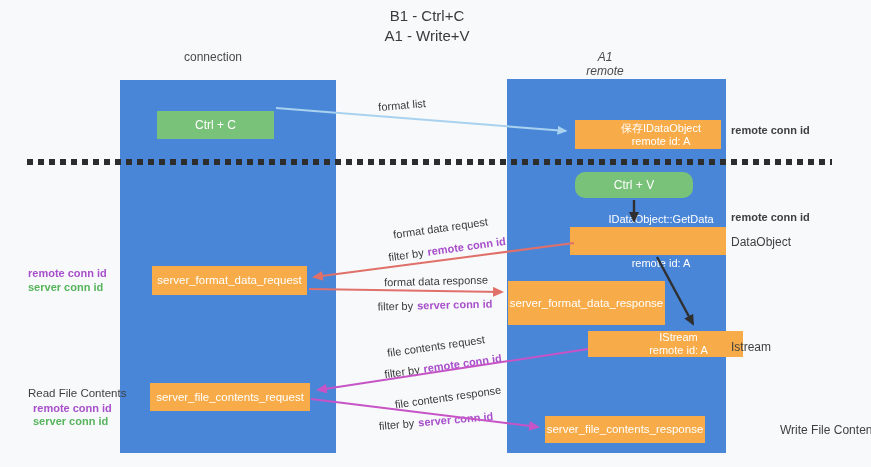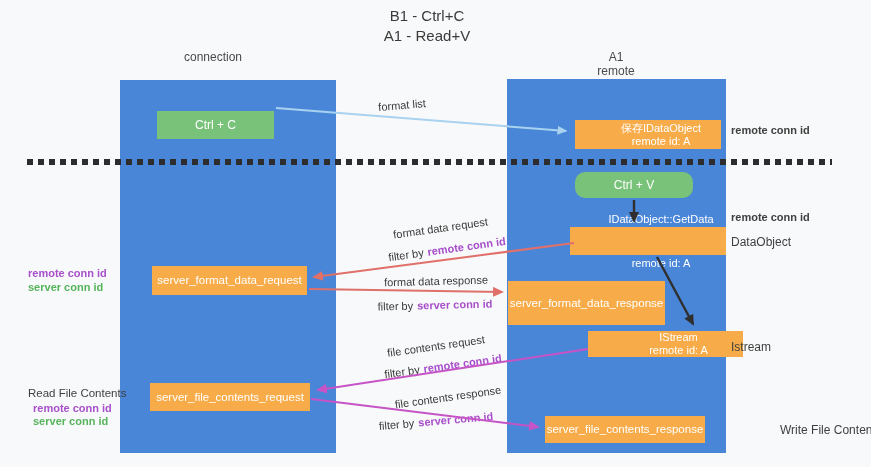--- a/index.html
+++ b/index.html
@@ -5,21 +5,21 @@
   html,body { margin:0; padding:0; }
   body { font-family:"Liberation Sans", sans-serif; background:#f6f7f9; }
   .canvas { position:relative; width:871px; height:467px; background:#f8f9fa; overflow:hidden; }
 
   .title { position:absolute; left:327px; top:6px; width:200px; text-align:center;
            font-size:15px; line-height:20px; color:#3a3a3a; }
 
   .col-header { position:absolute; width:140px; text-align:center; font-size:12px;
                 line-height:14px; color:#4a4a4a; }
   .col-header.left  { left:143px; top:50px; }
-  .col-header.right { left:546px; top:50px; }
+  .col-header.right { left:535px; top:50px;font-style:italic; }
 
   .lifeline { position:absolute; background:#4a86d8; z-index:1; }
   .lifeline.left  { left:120px; top:80px; width:216px; height:373px; }
   .lifeline.right { left:507px; top:79px; width:219px; height:374px; }
 
   .dashline { position:absolute; left:27px; top:159px; width:805px; height:6px; z-index:5;
               background:repeating-linear-gradient(90deg,#2d2d2d 0,#2d2d2d 6px,transparent 6px,transparent 11px); }
 
   .box { position:absolute; z-index:3; display:flex; flex-direction:column;
          justify-content:center; align-items:center; color:#ffffff; text-align:center;
@@ -71,21 +71,21 @@
 
   svg.arrows { position:absolute; left:0; top:0; z-index:4; pointer-events:none; }
 </style>
 </head>
 <body>
 
 <div class="canvas">
 
   <div class="title">
     <div>B1 - Ctrl+C</div>
-    <div>A1 - Read+V</div>
+    <div>A1 - Write+V</div>
   </div>
 
   <div class="col-header left">
     <div>connection</div>
   </div>
   <div class="col-header right">
     <div>A1</div>
     <div>remote</div>
   </div>
 

